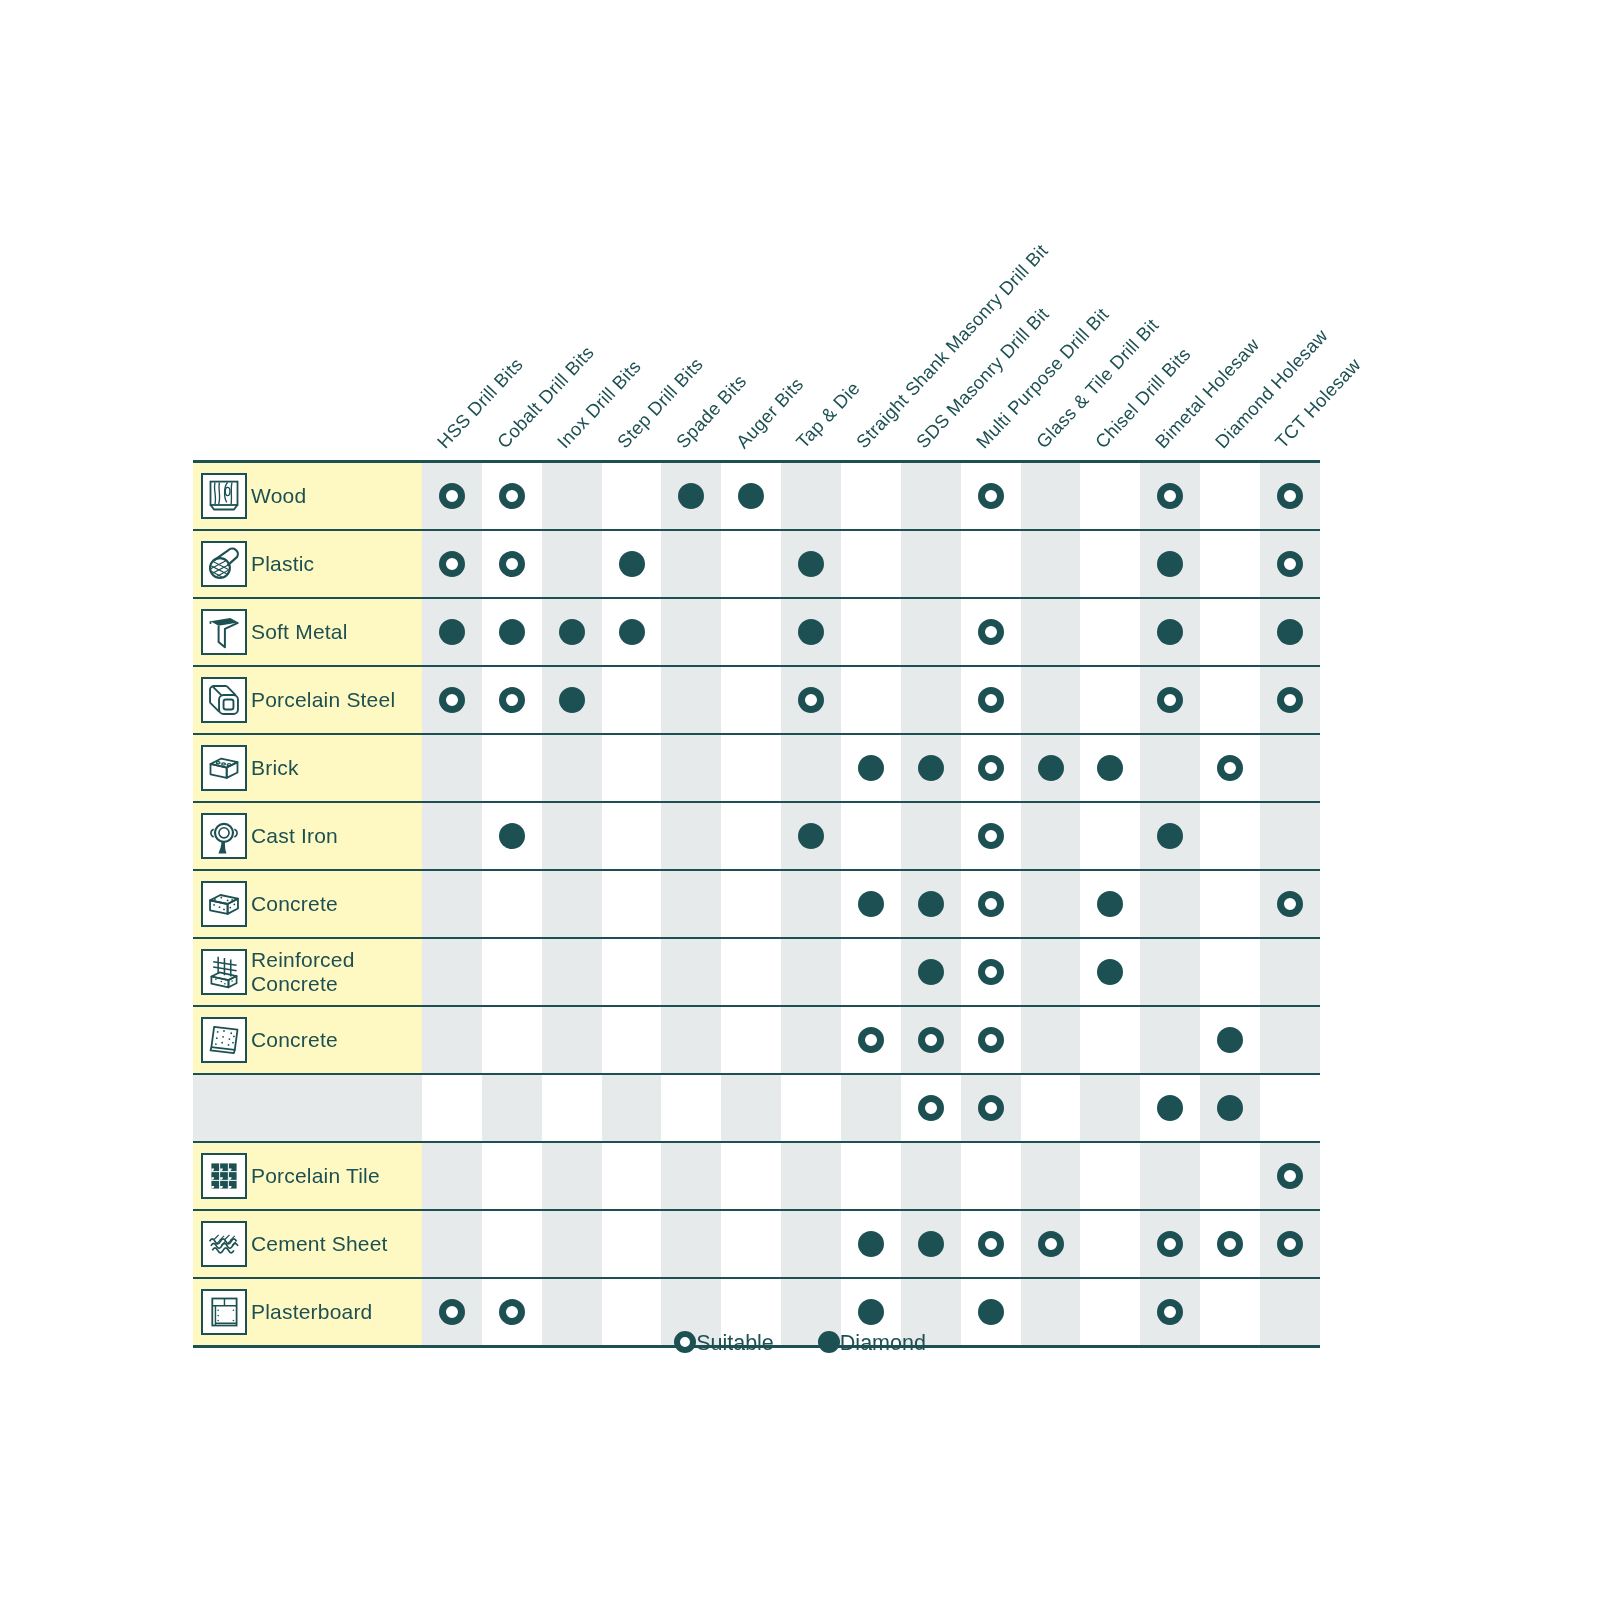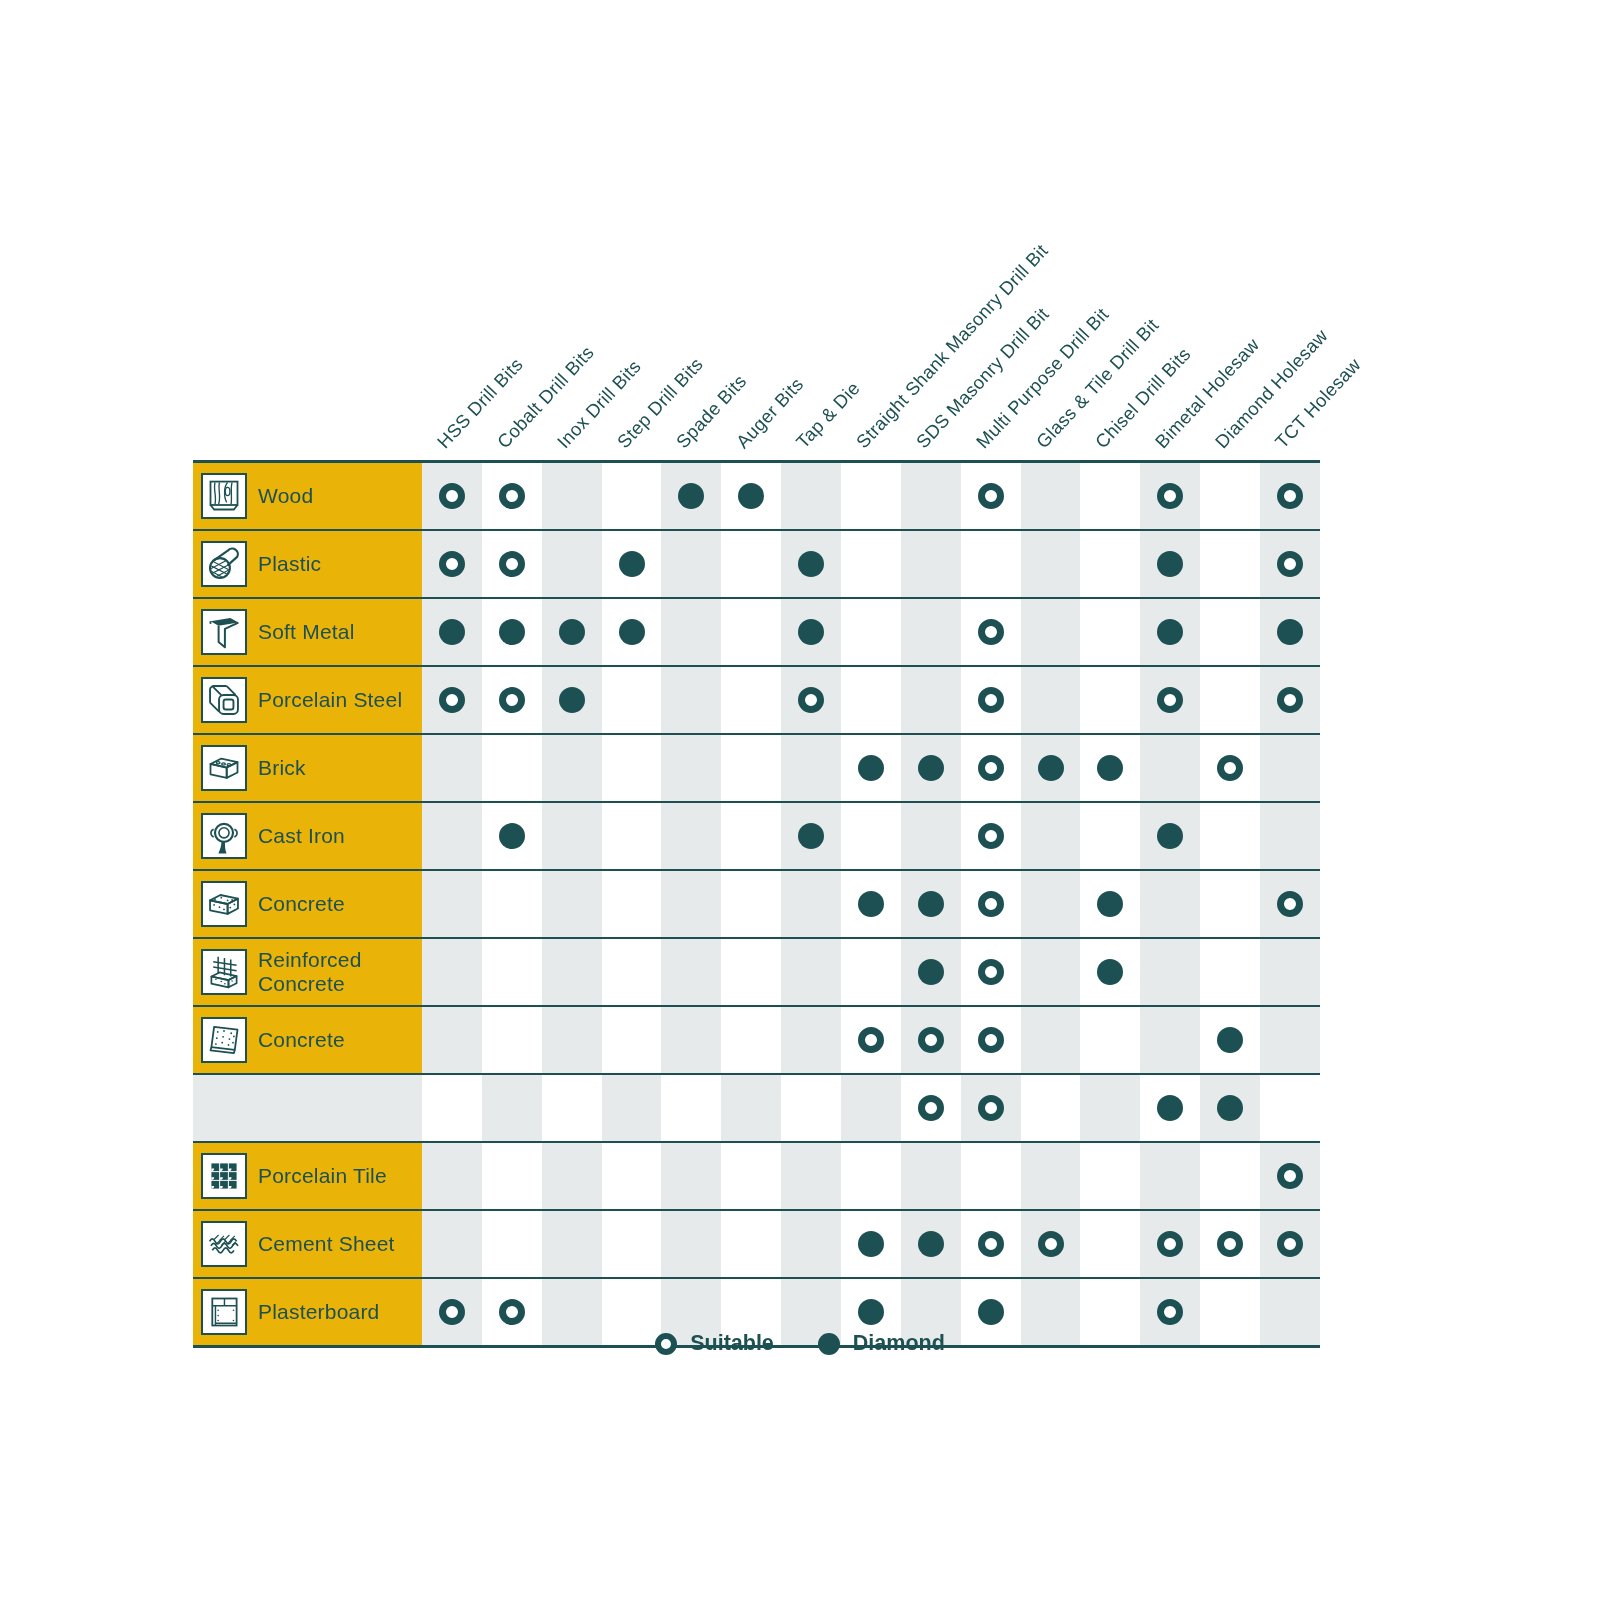--- a/index.html
+++ b/index.html
@@ -19,22 +19,22 @@
     border-bottom:3px solid var(--teal);
     box-sizing:border-box;
   }
   .mrow{
     display:grid;
     grid-template-columns:229px repeat(15,59.86px);
     height:66px;
   }
   .mrow + .mrow{border-top:2px solid var(--teal);}
   .label-cell{
-    display:flex;align-items:center;gap:11px;padding-left:8px;box-sizing:border-box;
-    background:#eab308;
+    display:flex;align-items:center;gap:4px;padding-left:8px;box-sizing:border-box;
+    background:#fef9c3;
   }
   .icon-box{
     width:42px;height:42px;border:2.5px solid var(--teal);
     display:flex;align-items:center;justify-content:center;flex:none;
     background:#fff;box-sizing:content-box;
   }
   .icon-box svg{color:var(--teal);display:block;}
   .row-label{
     color:var(--teal);font-size:21px;line-height:1.12;white-space:pre-line;
     letter-spacing:.2px;
@@ -54,21 +54,21 @@
     position:absolute;left:-3px;bottom:7px;
     transform-origin:0 100%;transform:rotate(-47deg);
     white-space:nowrap;color:var(--teal);font-size:18.5px;letter-spacing:.3px;
   }
   
   .legend{
     position:absolute;left:0;top:1331px;width:1600px;
     display:flex;justify-content:center;align-items:center;gap:44px;
     color:var(--teal);font-size:21.5px;
   }
-  .legend-item{display:flex;align-items:center;gap:13px;font-weight:bold;}
+  .legend-item{display:flex;align-items:flex-start;}
   .ldot{border-radius:50%;box-sizing:border-box;flex:none;}
   .ldot.suitable{width:22px;height:22px;border:6px solid var(--teal);background:#fff;}
   .ldot.optimal{width:22px;height:22px;background:var(--teal);}
 </style>
 </head>
 <body>
 
 <div class="canvas">
 
   <div class="col-headers">

